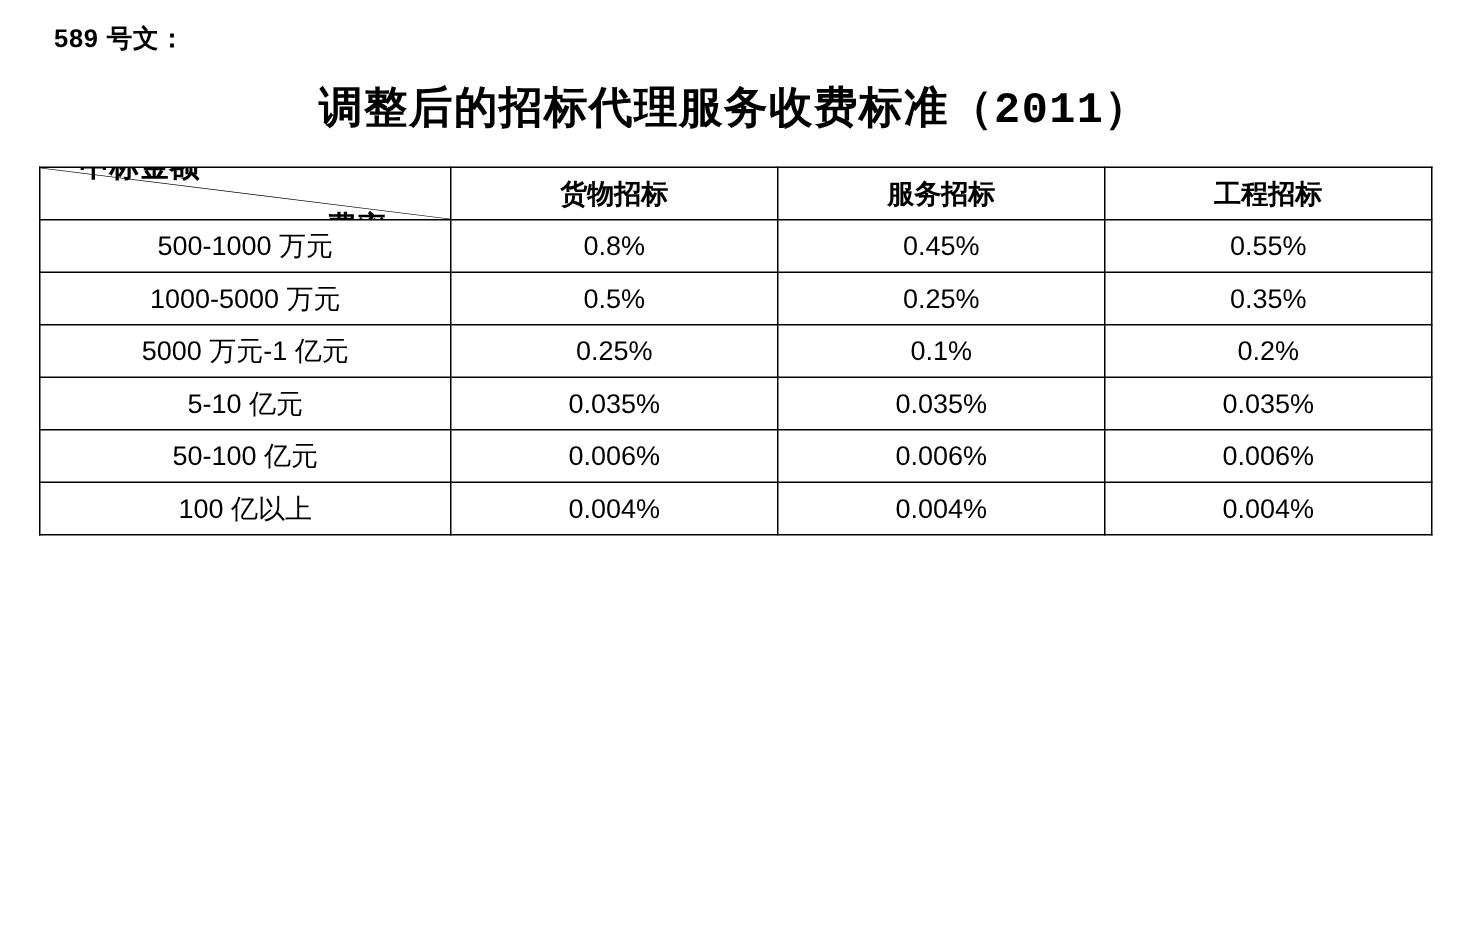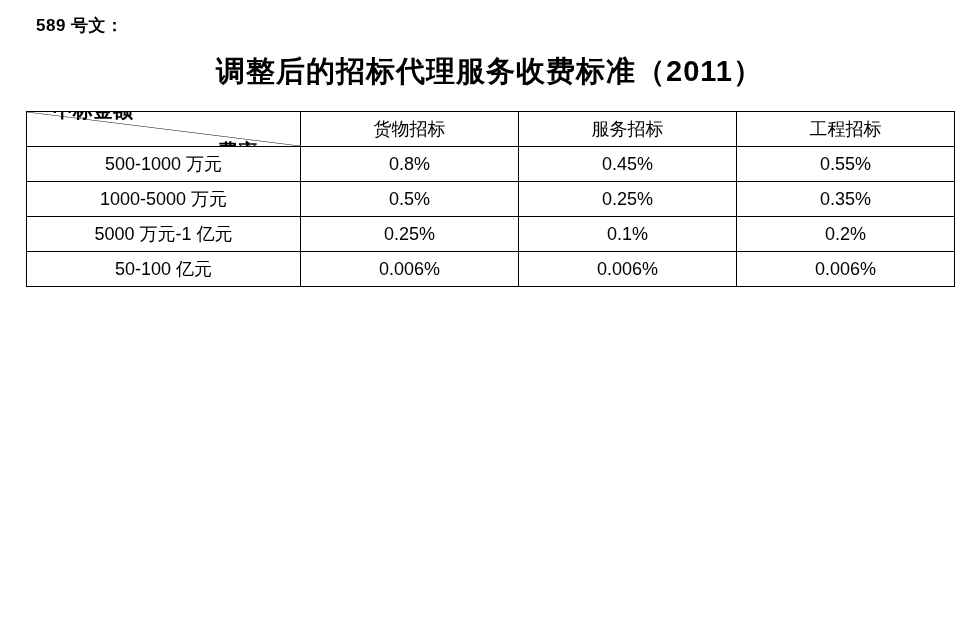--- a/index.html
+++ b/index.html
@@ -28,21 +28,21 @@
     font-size: 17px;
     font-weight: bold;
     letter-spacing: 0.5px;
   }
   .doc-title {
     position: absolute;
     left: 0;
     right: 0;
     top: 52px;
     text-align: center;
-    font-family: Liberation Sans, sans-serif;
+    font-family: Liberation Mono, monospace;
     font-size: 29px;
     font-weight: bold;
     letter-spacing: 1px;
   }
   .table-wrap {
     position: absolute;
     left: 26px;
     top: 111px;
     width: 928px;
   }
@@ -93,21 +93,21 @@
     position: absolute;
     left: 26px;
     bottom: 22px;
     font-family: "Liberation Serif", serif;
     font-size: 20px;
     font-weight: bold;
   }
   td.header-label {
     font-family: "Liberation Serif", serif;
     font-size: 21px;
-    font-weight: normal;
+    font-weight: bold;
     height: 138px;
     margin-top: 25px;
   }
   td.row-label {
     font-family: "Liberation Sans", sans-serif;
     font-size: 18px;
   }
 </style>
 </head>
 <body>
@@ -154,22 +154,34 @@
           <td>0.25%</td>
           <td>0.35%</td>
         </tr>
         <tr>
           <td class="row-label">5000 万元-1 亿元</td>
           <td>0.25%</td>
           <td>0.1%</td>
           <td>0.2%</td>
         </tr>
         <tr>
+          <td class="row-label">5-10 亿元</td>
+          <td>0.035%</td>
+          <td>0.035%</td>
+          <td>0.035%</td>
+        </tr>
+        <tr>
           <td class="row-label">50-100 亿元</td>
           <td>0.006%</td>
           <td>0.006%</td>
           <td>0.006%</td>
+        </tr>
+        <tr>
+          <td class="row-label">100 亿以上</td>
+          <td>0.004%</td>
+          <td>0.004%</td>
+          <td>0.004%</td>
         </tr>
       </tbody>
     </table>
   </div>
 
 </div>
 
 </body></html>

